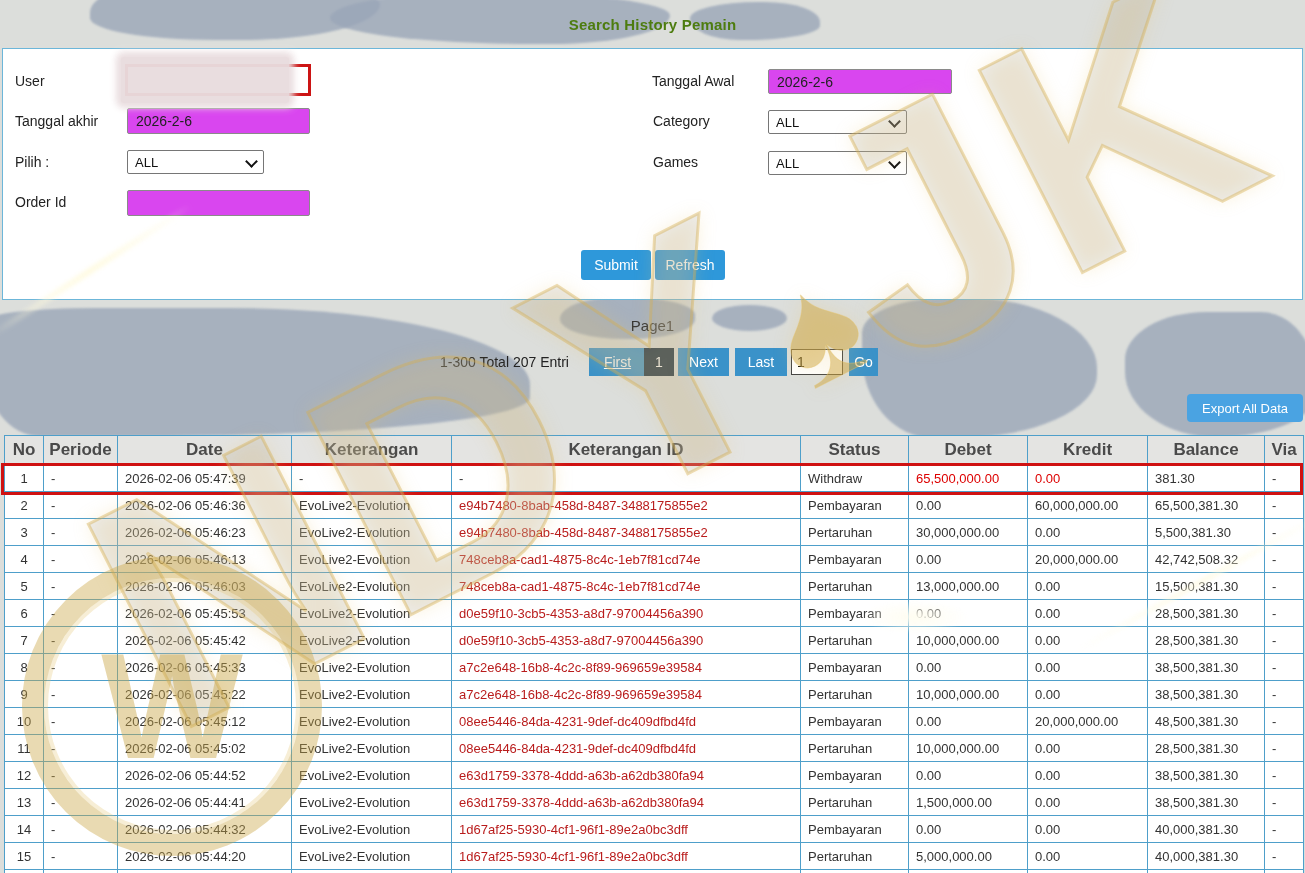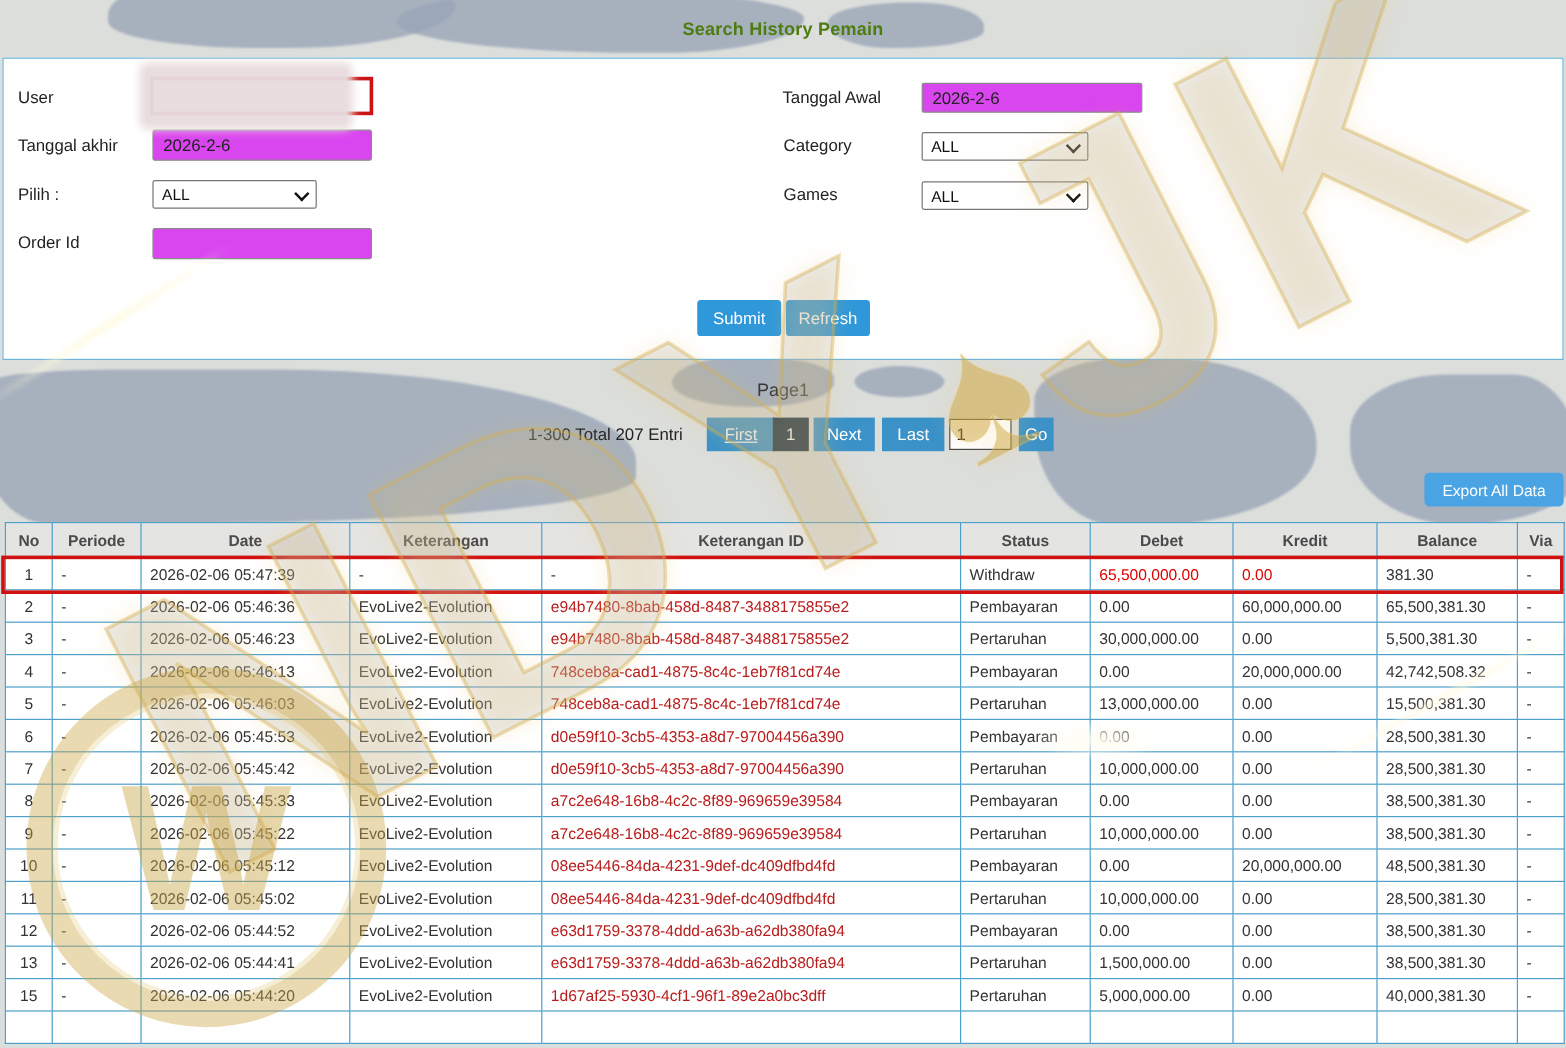--- a/index.html
+++ b/index.html
@@ -95,21 +95,21 @@
     background:#4aa3e2; color:#fff; font-size:13px; border:none; border-radius:4px;
     display:flex; align-items:center; justify-content:center; z-index:10; cursor:pointer;
     font-family:"Liberation Sans",sans-serif;
   }
 
   
   .tbl-wrap { position:absolute; left:4px; top:435px; width:1299px; z-index:10; }
   table { border-collapse:collapse; width:1299px; table-layout:fixed; background:#fff; }
   th {
     background:#e4e4e2; border:1px solid #4e9fca; height:29px;
-    font-size:13px; font-weight:bold; color:#4a4a4a; text-align:center;
+    font-size:17px; font-weight:bold; color:#4a4a4a; text-align:center;
   }
   td {
     border:1px solid #4e9fca; height:27px; font-size:13px; color:#333;
     padding:0 4px 0 7px; background:transparent; text-align:left;
     overflow:hidden; white-space:nowrap;
   }
   td.c-no { text-align:center; padding:0; }
   td.link { color:#b91c1c; cursor:pointer; }
   td.red  { color:#dd0000; }
   tbody tr { background:#fff; }
@@ -387,20 +387,32 @@
           <td>2026-02-06 05:44:41</td>
           <td>EvoLive2-Evolution</td>
           <td class="link">e63d1759-3378-4ddd-a63b-a62db380fa94</td>
           <td>Pertaruhan</td>
           <td>1,500,000.00</td>
           <td>0.00</td>
           <td>38,500,381.30</td>
           <td>-</td>
         </tr>
         <tr>
+          <td class="c-no">14</td>
+          <td>-</td>
+          <td>2026-02-06 05:44:32</td>
+          <td>EvoLive2-Evolution</td>
+          <td class="link">1d67af25-5930-4cf1-96f1-89e2a0bc3dff</td>
+          <td>Pembayaran</td>
+          <td>0.00</td>
+          <td>0.00</td>
+          <td>40,000,381.30</td>
+          <td>-</td>
+        </tr>
+        <tr>
           <td class="c-no">15</td>
           <td>-</td>
           <td>2026-02-06 05:44:20</td>
           <td>EvoLive2-Evolution</td>
           <td class="link">1d67af25-5930-4cf1-96f1-89e2a0bc3dff</td>
           <td>Pertaruhan</td>
           <td>5,000,000.00</td>
           <td>0.00</td>
           <td>40,000,381.30</td>
           <td>-</td>

